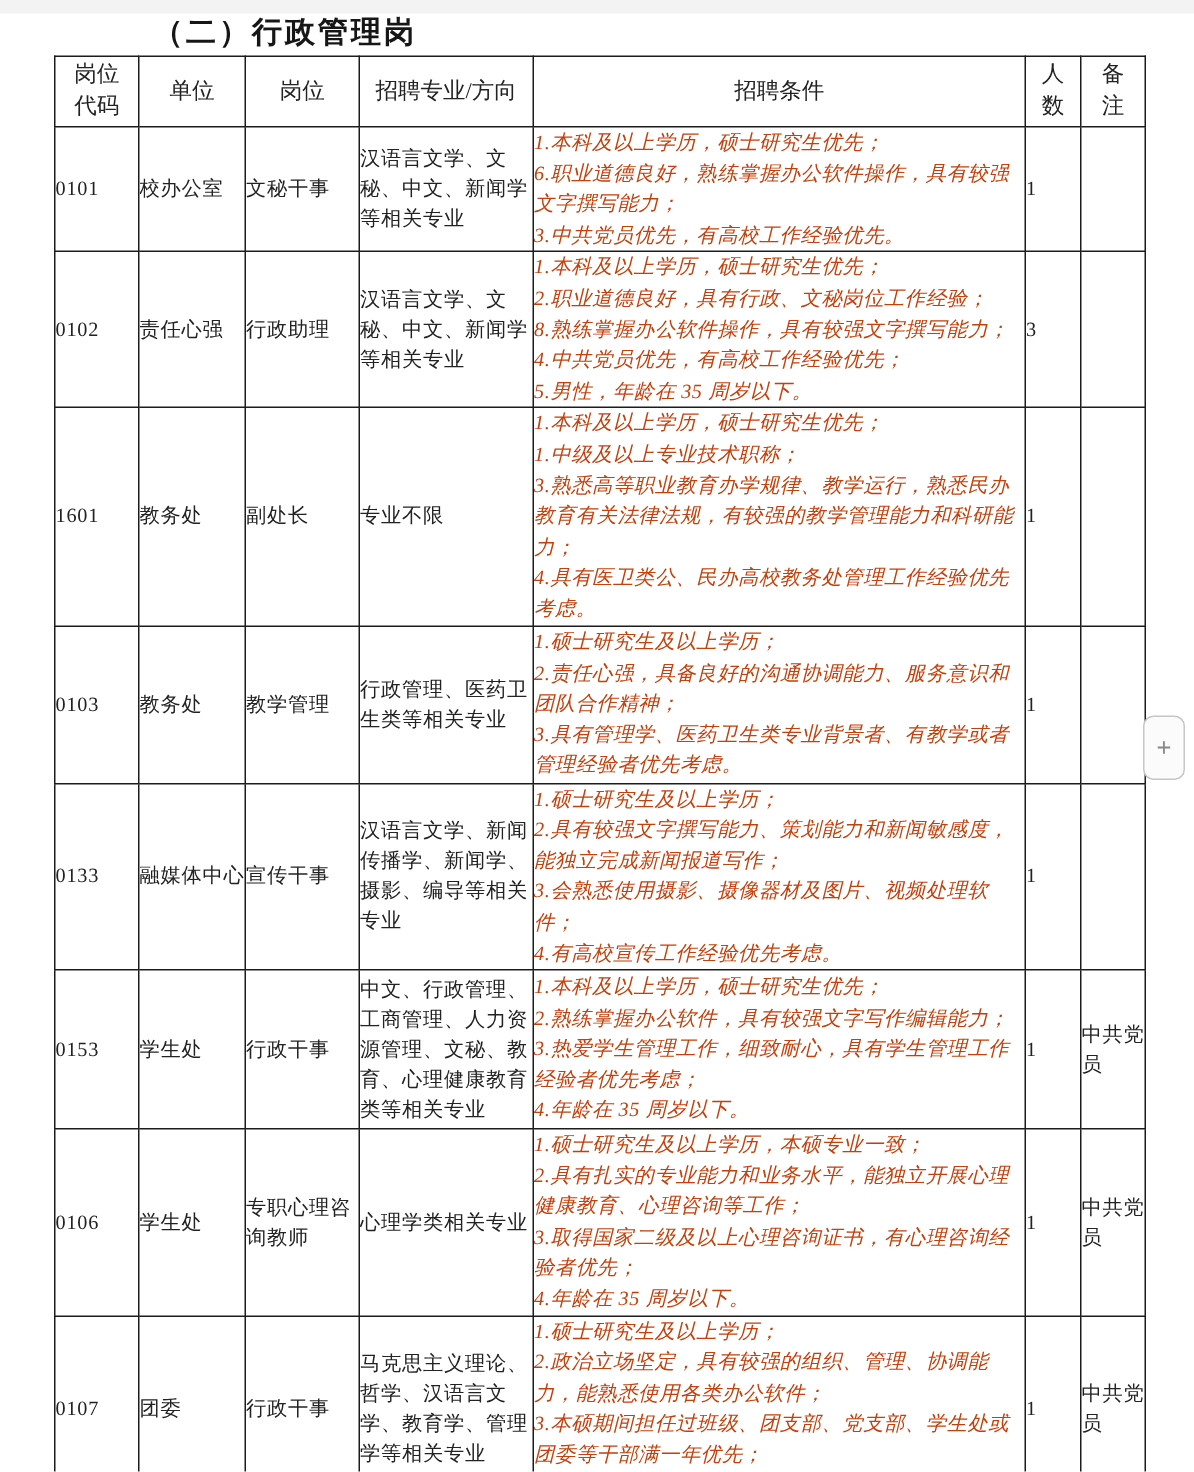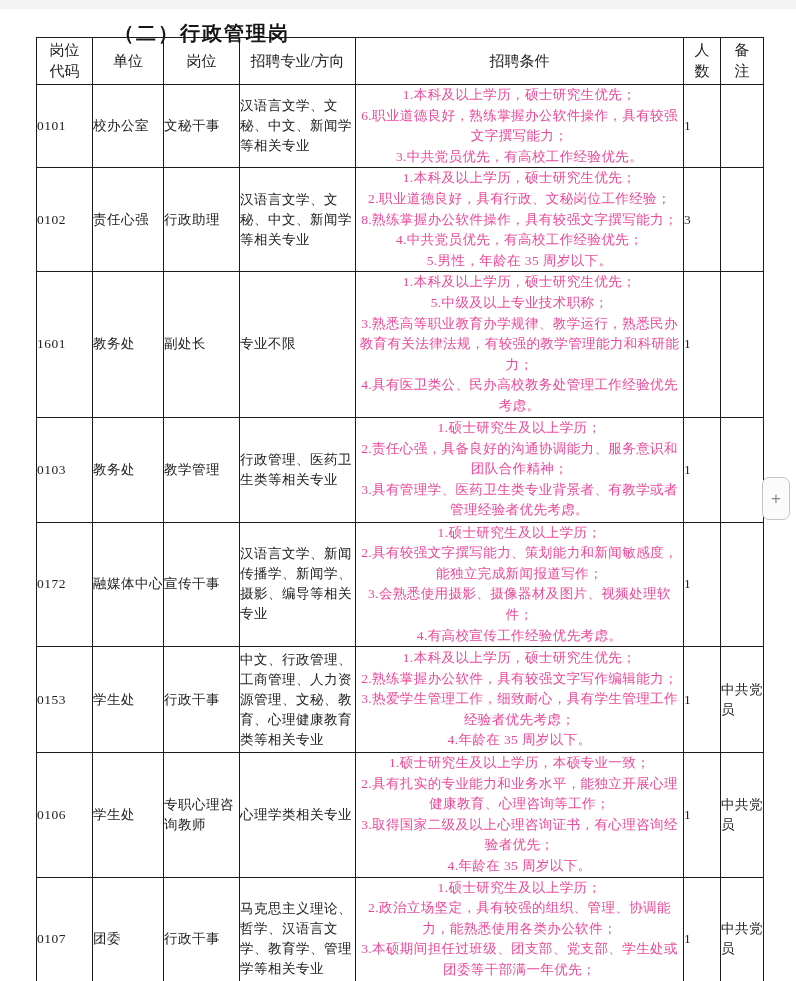--- a/index.html
+++ b/index.html
@@ -10,21 +10,21 @@
     color: #1f1f1f;
     position: relative;
     overflow: hidden;
   }
   .top-scan-band {
     position: absolute; left: 0; top: 0; width: 796px; height: 9px;
     background: #f3f3f3;
   }
   .section-title {
     position: absolute; left: 98px; top: 4px;
-    margin: 16px;
+    margin: 4px;
     font-size: 20px; font-weight: bold;
     letter-spacing: 2px;
     color: #161616;
   }
   table.recruit {
     position: absolute; left: 36px; top: 37px;
     border-collapse: collapse;
     table-layout: fixed;
     width: 727px;
   }
@@ -47,23 +47,24 @@
     text-align: left;
     vertical-align: middle;
     line-height: 20px;
     padding: 2px 3px;
     color: #222;
     letter-spacing: 0.5px;
   }
   td.cond {
     font-size: 13.5px;
     vertical-align: middle;
-    text-align: center;
+    text-align: left;
     padding: 2px 4px 2px 5px;
-    color: #ec4899;
+    color: #c2410c;
+    font-style: italic;
   }
   td.cond .ln {
     line-height: 20.6px;
     letter-spacing: 0.4px;
   }
   .fab {
     position: absolute;
     left: 762px; top: 477px;
     width: 28px; height: 43px;
     background: #fbfbfb;
@@ -140,21 +141,21 @@
       <td class="c"></td>
     </tr>
 
     <tr style="height:124px">
       <td class="c">1601</td>
       <td class="c">教务处</td>
       <td class="c">副处长</td>
       <td class="c">专业不限</td>
       <td class="cond">
         <div class="ln">1.本科及以上学历，硕士研究生优先；</div>
-        <div class="ln">5.中级及以上专业技术职称；</div>
+        <div class="ln">1.中级及以上专业技术职称；</div>
         <div class="ln">3.熟悉高等职业教育办学规律、教学运行，熟悉民办教育有关法律法规，有较强的教学管理能力和科研能力；</div>
         <div class="ln">4.具有医卫类公、民办高校教务处管理工作经验优先考虑。</div>
       </td>
       <td class="c">1</td>
       <td class="c"></td>
     </tr>
 
     <tr style="height:105px">
       <td class="c">0103</td>
       <td class="c">教务处</td>
@@ -163,21 +164,21 @@
       <td class="cond">
         <div class="ln">1.硕士研究生及以上学历；</div>
         <div class="ln">2.责任心强，具备良好的沟通协调能力、服务意识和团队合作精神；</div>
         <div class="ln">3.具有管理学、医药卫生类专业背景者、有教学或者管理经验者优先考虑。</div>
       </td>
       <td class="c">1</td>
       <td class="c"></td>
     </tr>
 
     <tr style="height:106px">
-      <td class="c">0172</td>
+      <td class="c">0133</td>
       <td class="c">融媒体中心</td>
       <td class="c">宣传干事</td>
       <td class="c">汉语言文学、新闻传播学、新闻学、摄影、编导等相关专业</td>
       <td class="cond">
         <div class="ln">1.硕士研究生及以上学历；</div>
         <div class="ln">2.具有较强文字撰写能力、策划能力和新闻敏感度，能独立完成新闻报道写作；</div>
         <div class="ln">3.会熟悉使用摄影、摄像器材及图片、视频处理软件；</div>
         <div class="ln">4.有高校宣传工作经验优先考虑。</div>
       </td>
       <td class="c">1</td>

